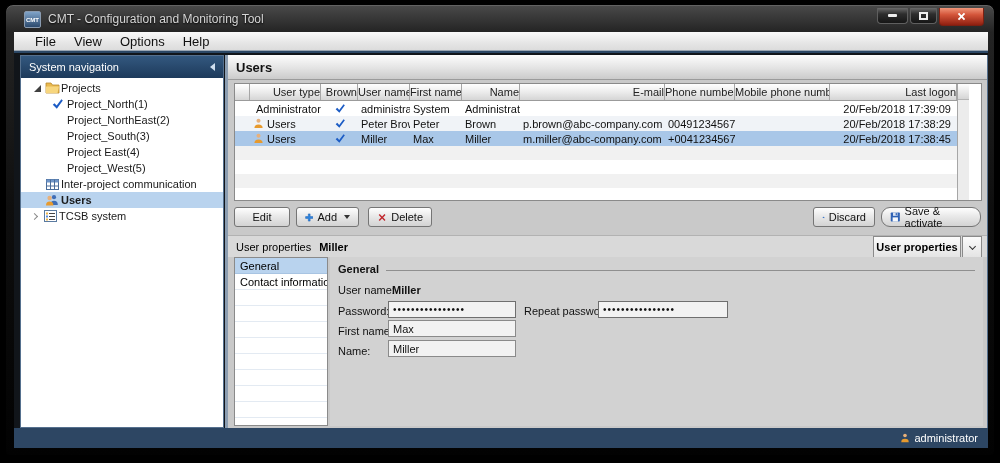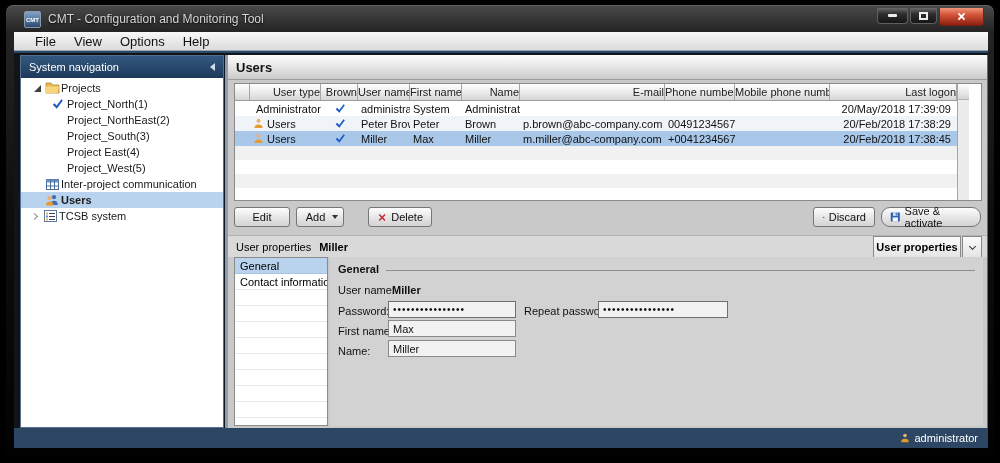--- a/index.html
+++ b/index.html
@@ -262,21 +262,21 @@
                 <svg width="12" height="11" viewBox="0 0 14 14">
                   <path d="M1.5 8 L3.5 6 L6 8.8 L11.5 1.5 L13.2 3 L6.2 12.5 Z" fill="#1c5cc5"></path>
                 </svg>
               </div>
             <div class="td c3">administrator</div>
             <div class="td c4">System</div>
             <div class="td c5">Administrator</div>
             <div class="td c6"></div>
             <div class="td c7"></div>
             <div class="td c8"></div>
-            <div class="td c9 rt">20/May/2018 17:39:09</div>
+            <div class="td c9 rt">20/Feb/2018 17:39:09</div>
           </div>
 
           <div class="tr alt">
             <div class="td c0"></div>
             <div class="td c1">
                 <svg width="11" height="11" viewBox="0 0 12 12">
                   <circle cx="6" cy="3" r="2.2" fill="#e8b07a"></circle>
                   <path d="M1.5 11 Q1.5 7 6 7 Q10.5 7 10.5 11 Z" fill="#e79a2e"></path>
                 </svg>
                 <span>Users</span>
@@ -324,21 +324,21 @@
           <div class="stripe"></div>
         </div>
         <div class="vscroll">
             <div class="stub"></div>
           </div>
       </div>
 
       <div class="btn" style="left:6px; top:152px; width:56px;">
         <span>Edit</span>
       </div>
-      <div class="btn" style="left:68px; top:152px; width:48px;">
+      <div class="btn" style="left:68px; top:152px; width:63px;">
         <svg width="13" height="13" viewBox="0 0 14 14">
             <path d="M5.5 1 h3 v4.5 H13 v3 H8.5 V13 h-3 V8.5 H1 v-3 h4.5 Z" fill="#2f86e0" stroke="#1a5bb0" stroke-width="0.8"></path>
           </svg>
         <span>Add</span>
         <span class="caret"></span>
       </div>
       <div class="btn" style="left:140px; top:152px; width:64px;">
         <svg width="11" height="11" viewBox="0 0 12 12">
             <path d="M2 3.2 L3.2 2 L6 4.8 L8.8 2 L10 3.2 L7.2 6 L10 8.8 L8.8 10 L6 7.2 L3.2 10 L2 8.8 L4.8 6 Z" fill="#c1272d"></path>
           </svg>

